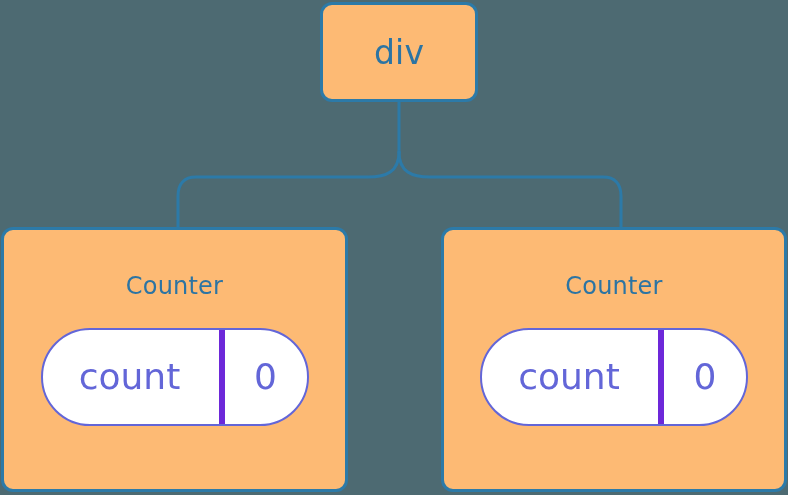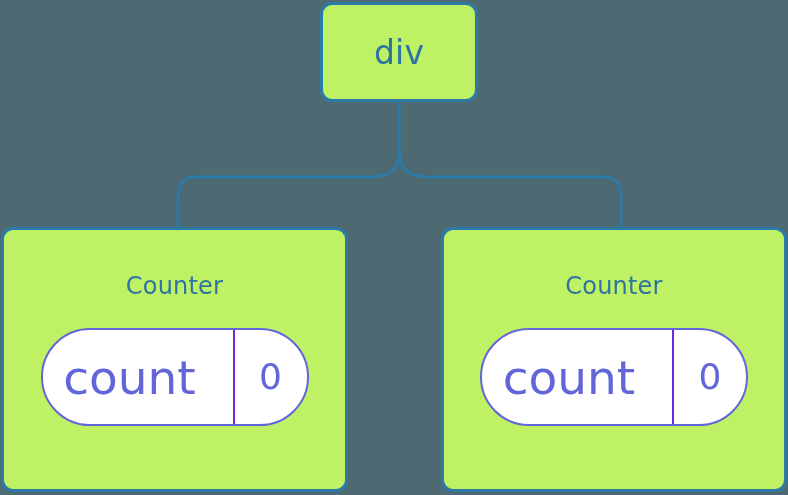--- a/index.html
+++ b/index.html
@@ -22,21 +22,21 @@
     position: absolute;
     left: 0;
     top: 0;
     width: 788px;
     height: 495px;
     pointer-events: none;
   }
 
   .node {
     position: absolute;
-    background: #bef264;
+    background: #fdba74;
     border: 3px solid #2c7aa8;
     border-radius: 12px;
     box-sizing: border-box;
     display: flex;
     flex-direction: column;
     align-items: center;
   }
 
   .node-root {
     left: 320px;
@@ -77,25 +77,25 @@
     box-sizing: border-box;
     display: flex;
     align-items: stretch;
     background: #ffffff;
   }
   .state-key {
     flex: 0 0 174px;
     display: flex;
     align-items: center;
     justify-content: center;
-    border-right: 2px solid #6d28d9;
+    border-right: 6px solid #6d28d9;
     color: #6366d8;
-    font-size: 47px;
+    font-size: 36px;
     line-height: 1;
-    padding-right: 16px;
+    padding-right: 2px;
   }
   .state-val {
     flex: 1 1 auto;
     display: flex;
     align-items: center;
     justify-content: center;
     color: #6366d8;
     font-size: 36px;
     line-height: 1;
   }

